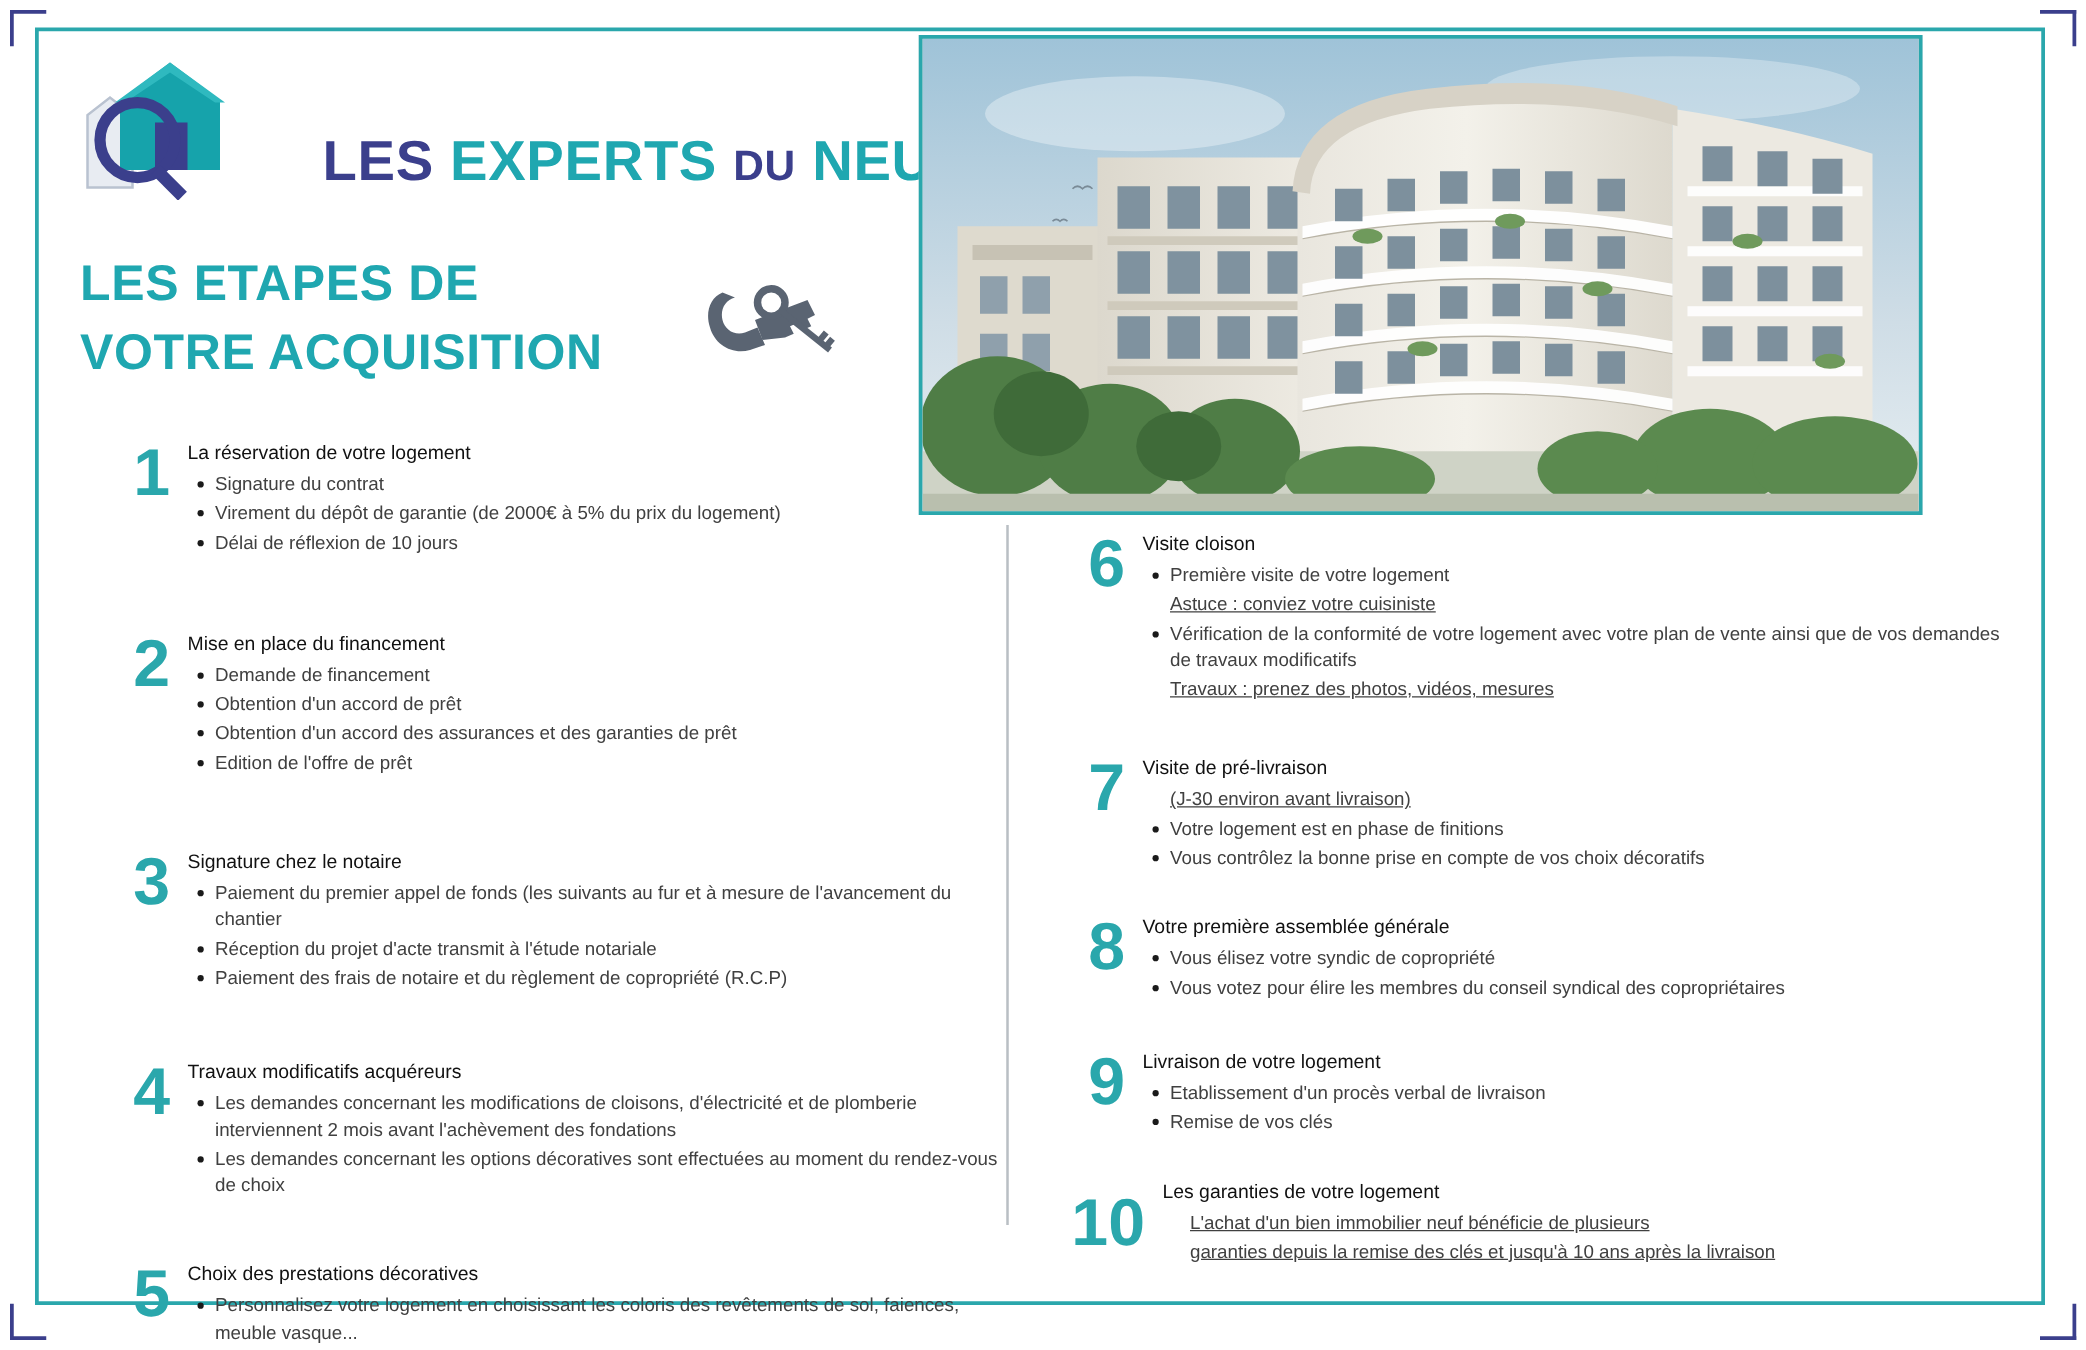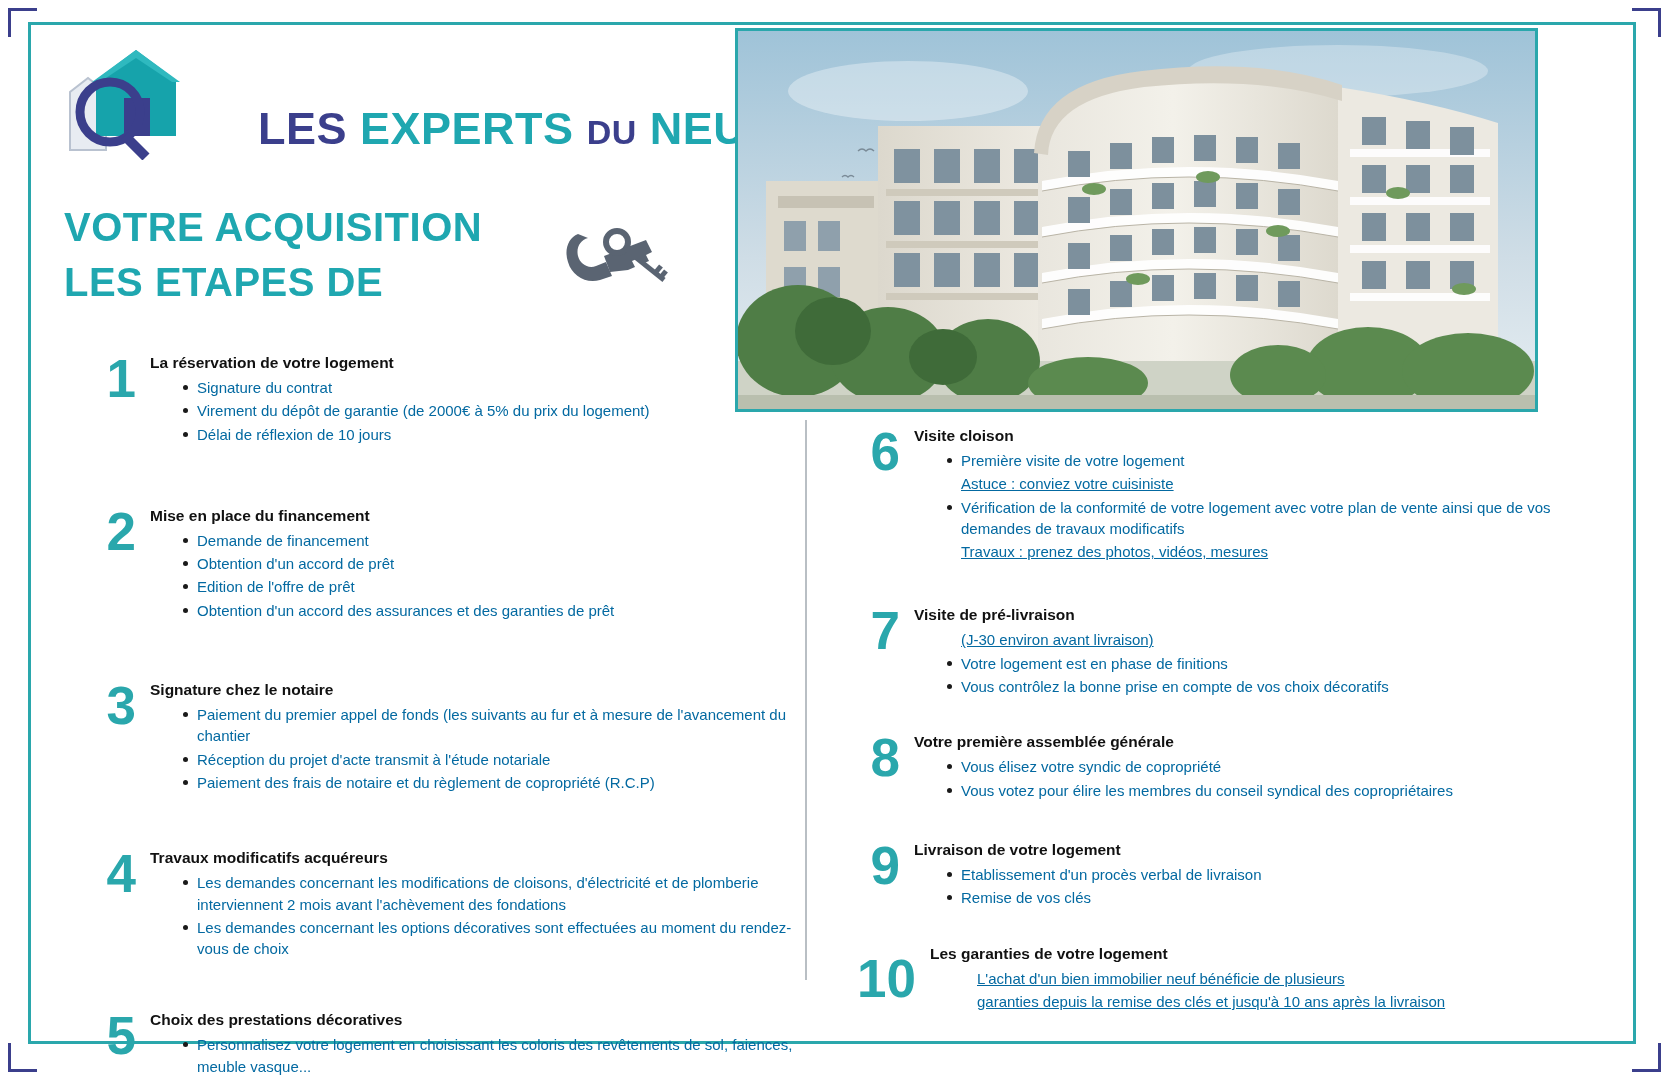--- a/index.html
+++ b/index.html
@@ -136,36 +136,35 @@
     font-size: 53px;
     font-weight: bold;
     color: #2aa7ac;
     line-height: 1;
     font-family: "Liberation Sans", sans-serif;
   }
   .col-right .step-num { width: 80px; }
   .step-body { flex: 1 1 auto; padding-top: 2px; }
   .step-head {
     font-size: 15.5px;
-    font-weight: bold;
+    font-weight: normal;
     color: #111;
     margin-bottom: 5px;
   }
   .step-list {
     margin: 0;
     padding: 0 0 0 22px;
     list-style: none;
   }
   .step-list li {
     position: relative;
     font-size: 15px;
     line-height: 1.42;
-    color: #0369a1;
+    color: #404040;
     margin-bottom: 2px;
-    margin-left: 25px;
   }
   .step-list li.bullet::before {
     content: "";
     position: absolute;
     left: -14px;
     top: 8px;
     width: 5px;
     height: 5px;
     border-radius: 50%;
     background: #1a1a1a;
@@ -211,22 +210,22 @@
   </div>
   <div class="logo-text">
     <span class="logo-les">LES</span>
     <span class="logo-exp">EXPERTS</span>
     <span class="logo-du">DU</span>
     <span class="logo-neuf">NEUF</span>
   </div>
 </div>
 
 <div class="title">
+  <div>LES ETAPES DE</div>
   <div>VOTRE ACQUISITION</div>
-  <div>LES ETAPES DE</div>
 </div>
 
 <div class="keys-icon">
   <svg width="110" height="70" viewBox="0 0 110 70" xmlns="http://www.w3.org/2000/svg">
     <path d="M18 12 C8 16 4 28 8 40 C12 54 26 62 40 58 L52 54 L46 40 L36 44 C28 47 20 42 18 34 C16 26 20 18 28 16 Z" fill="#5a6472"></path>
     <path d="M44 34 L86 18 L92 30 L86 33 L89 39 L82 42 L79 36 L72 39 L75 45 L68 48 L50 50 Z" fill="#5a6472"></path>
     <circle cx="57" cy="20" r="11" fill="none" stroke="#5a6472" stroke-width="6"></circle>
     <path d="M64 26 L104 58" stroke="#5a6472" stroke-width="5" fill="none"></path>
     <path d="M96 50 L101 44 M101 55 L106 49" stroke="#5a6472" stroke-width="5" fill="none"></path>
   </svg>
@@ -405,22 +404,22 @@
     </div>
   </div>
 
   <div class="step s2">
     <div class="step-num">2</div>
     <div class="step-body">
       <div class="step-head">Mise en place du financement</div>
       <ul class="step-list">
         <li class="bullet">Demande de financement</li>
         <li class="bullet">Obtention d'un accord de prêt</li>
+        <li class="bullet">Obtention d'un accord des assurances et des garanties de prêt</li>
         <li class="bullet">Edition de l'offre de prêt</li>
-        <li class="bullet">Obtention d'un accord des assurances et des garanties de prêt</li>
       </ul>
     </div>
   </div>
 
   <div class="step s3">
     <div class="step-num">3</div>
     <div class="step-body">
       <div class="step-head">Signature chez le notaire</div>
       <ul class="step-list">
         <li class="bullet">Paiement du premier appel de fonds (les suivants au fur et à mesure de l'avancement du chantier</li>

